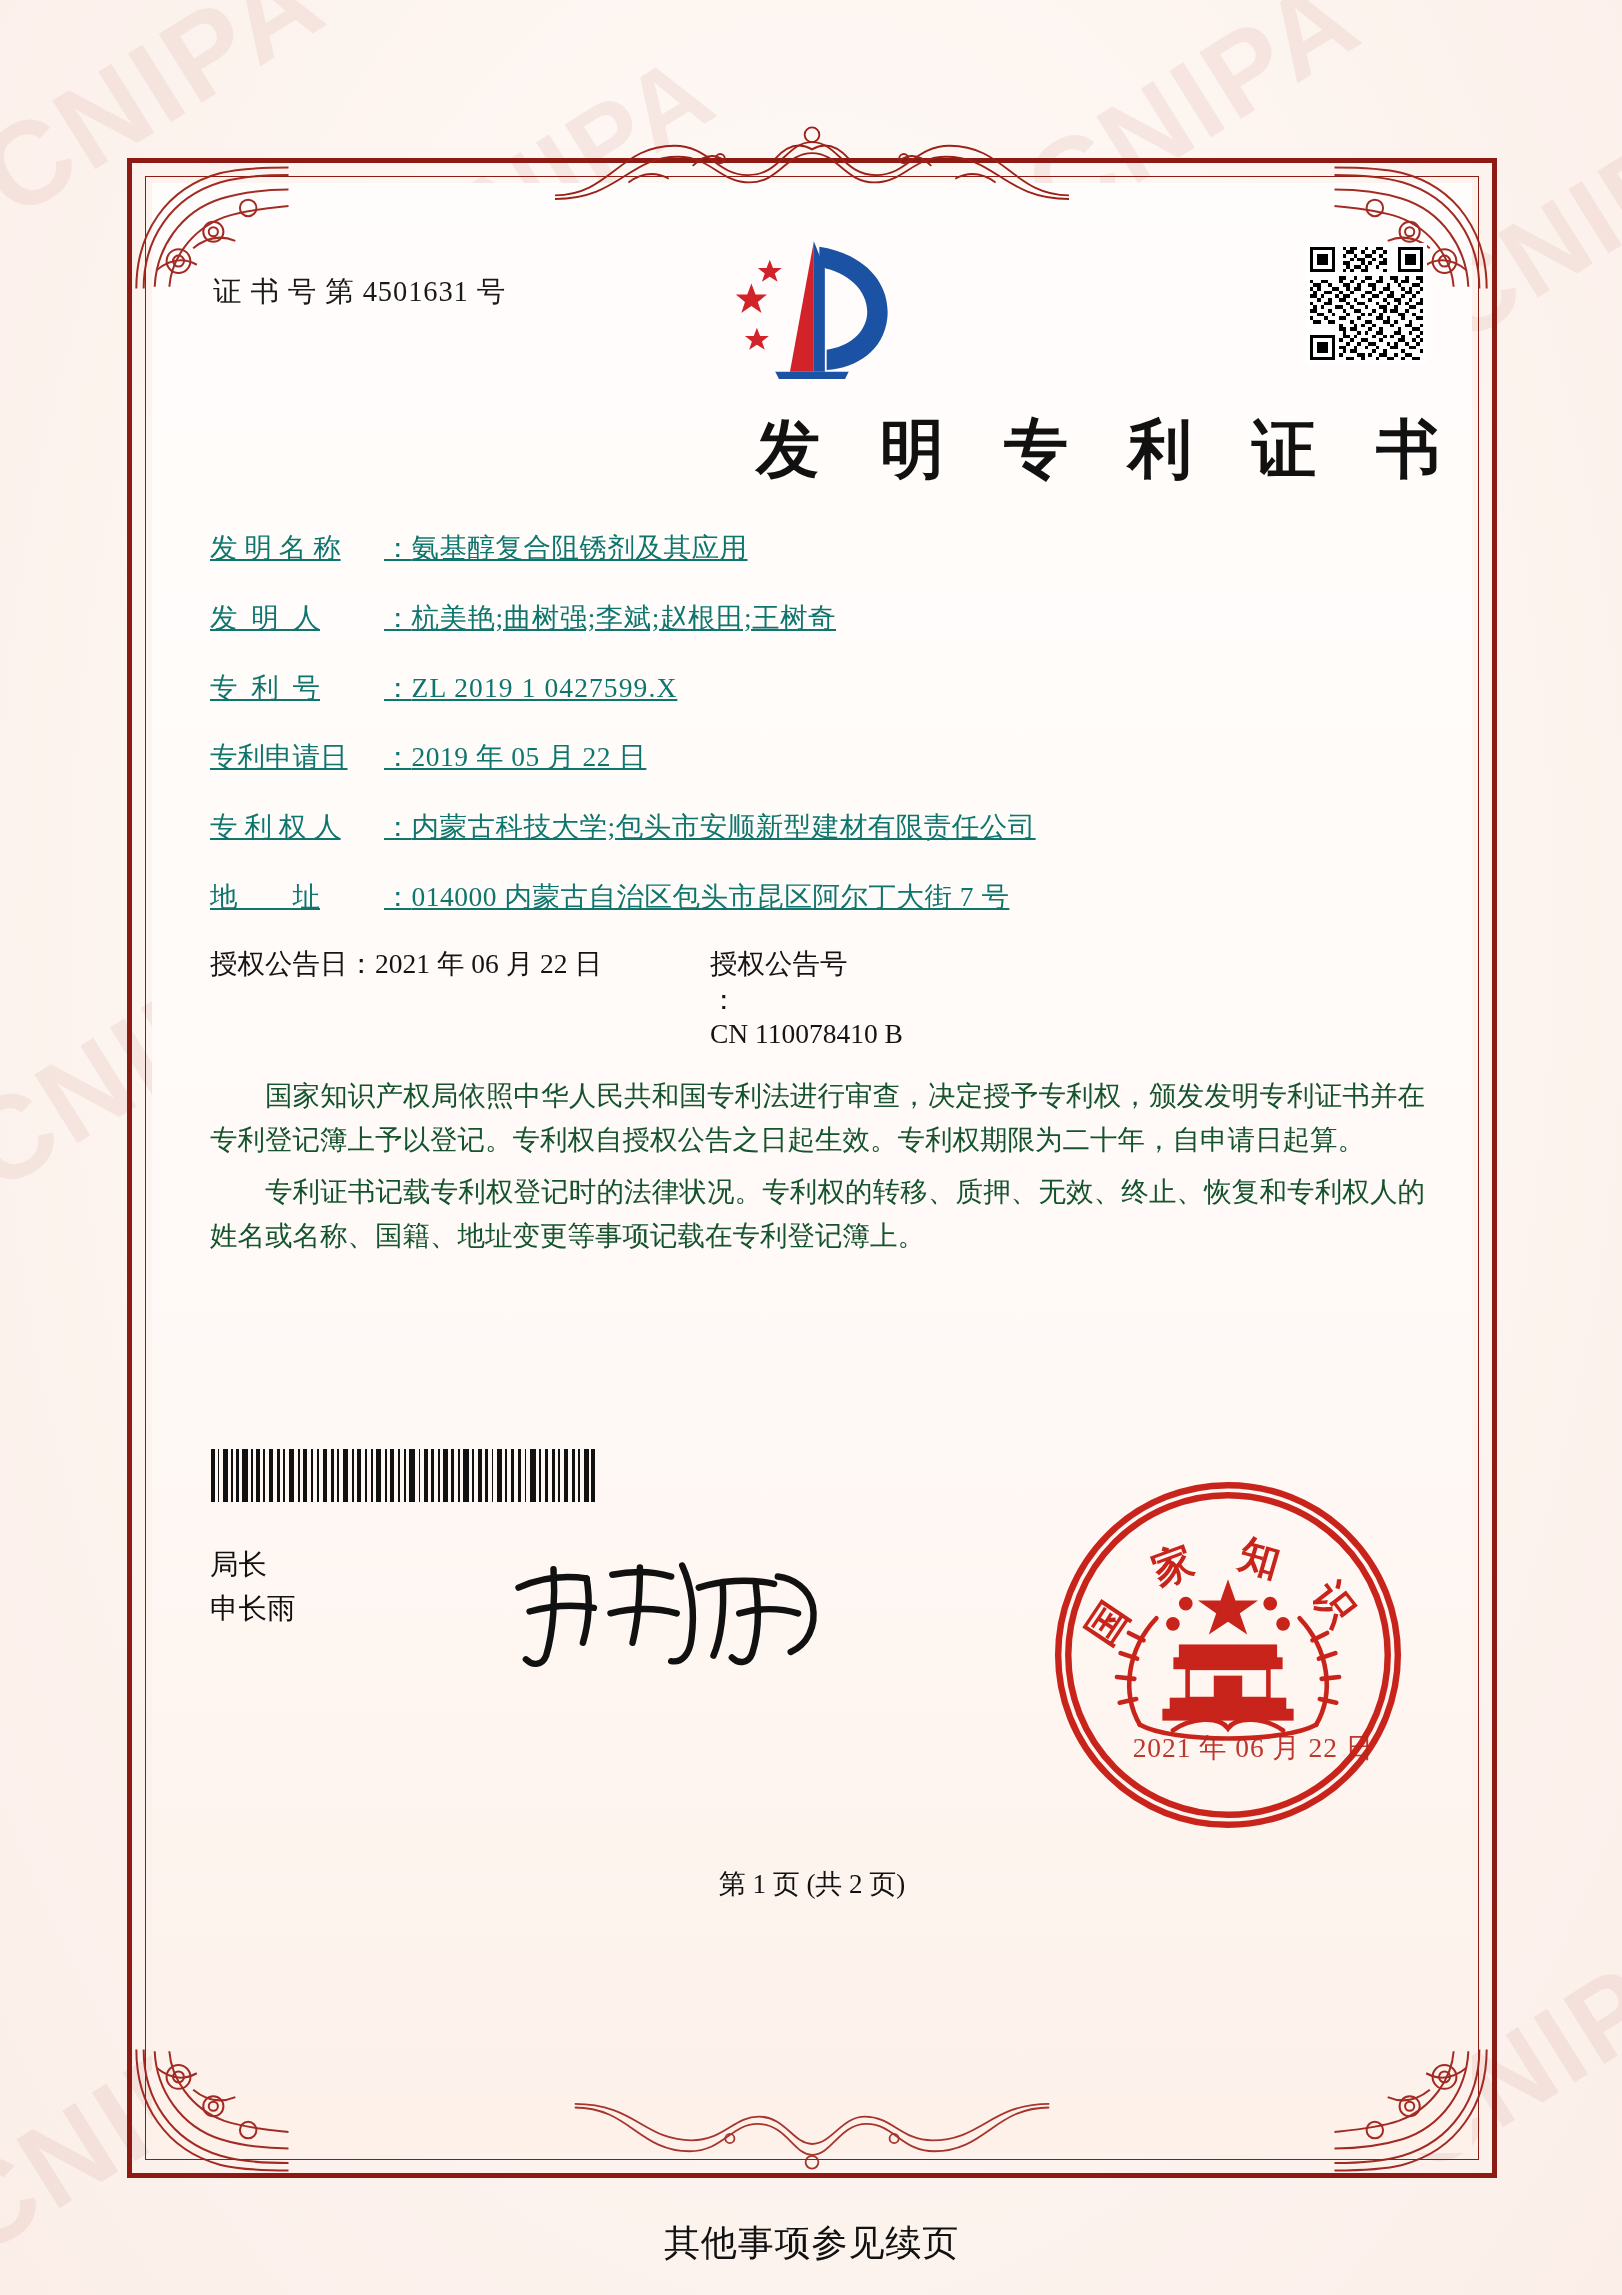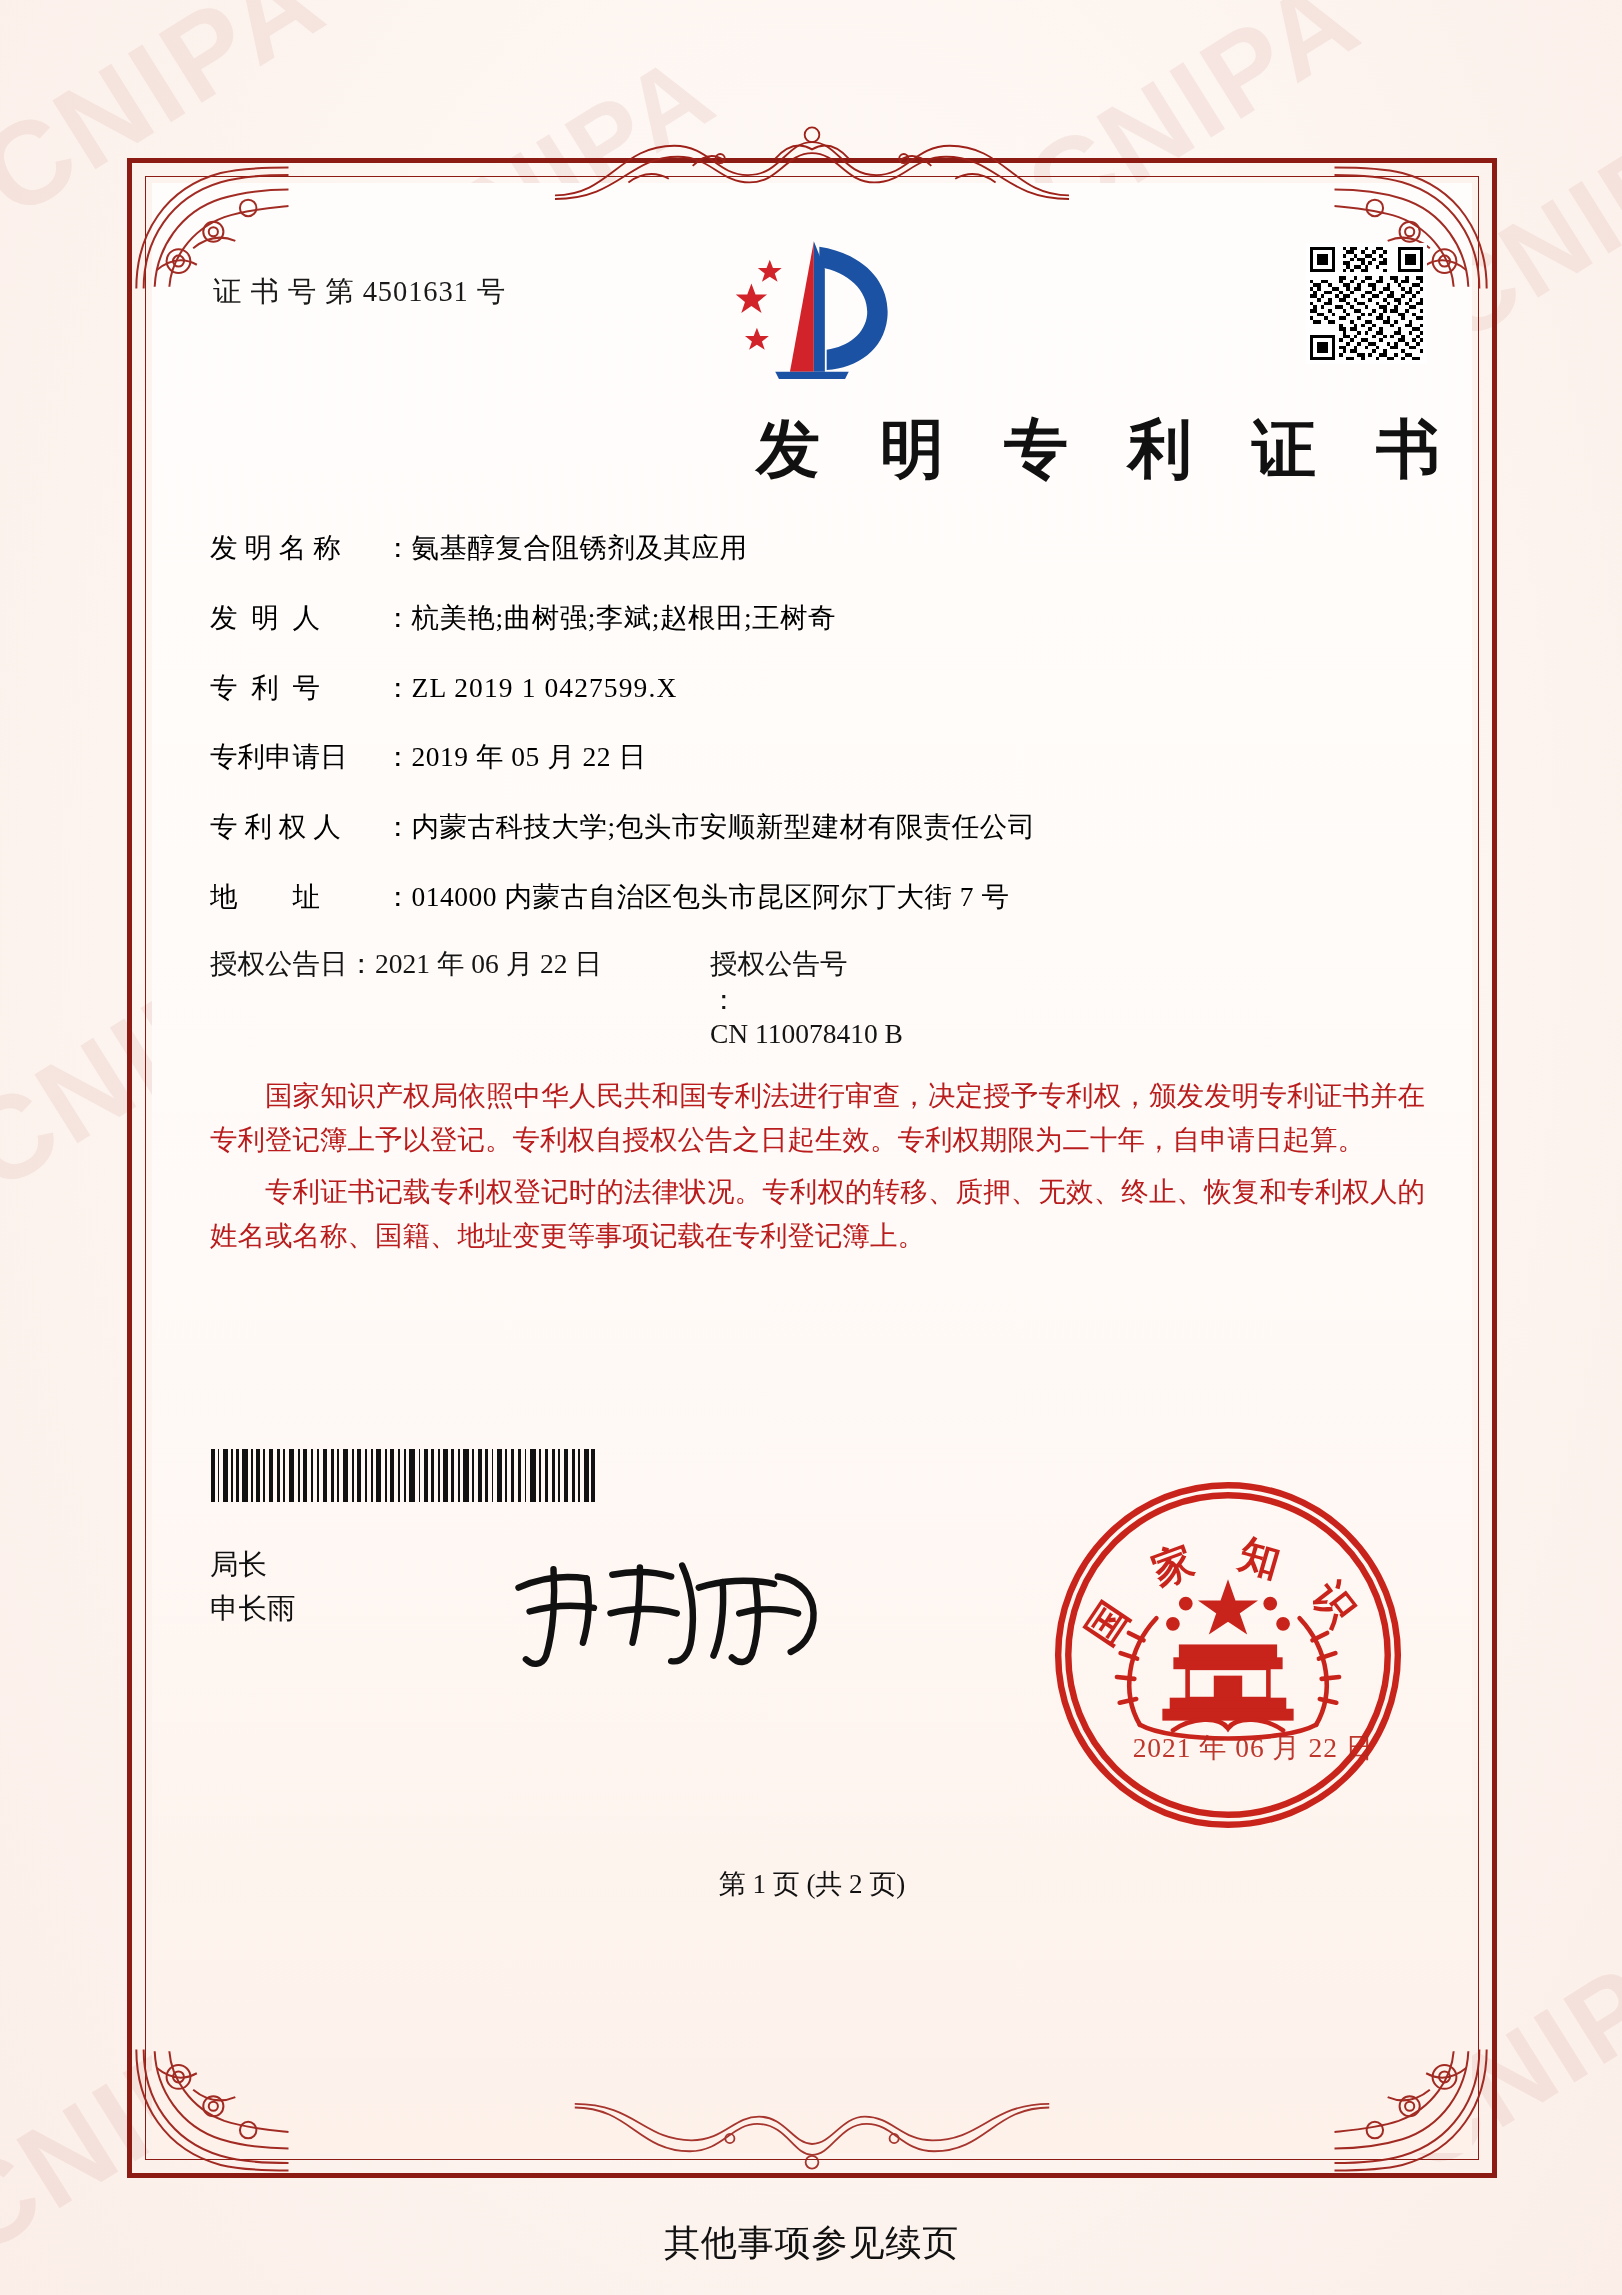--- a/index.html
+++ b/index.html
@@ -104,41 +104,41 @@
     font-family:"Liberation Serif","DejaVu Serif",serif;
     text-indent:22px;
   }
 
   .fields{
     position:absolute;left:48px;top:332px;right:37px;
   }
   .field{
     display:flex;align-items:flex-start;
     margin-bottom:28.5px;
-    font-size:27.5px;color:#000000;line-height:1.5;
+    font-size:27.5px;color:#0f766e;line-height:1.5;text-decoration:underline;
   }
   .f-label{
     width:174px;flex:0 0 174px;
     letter-spacing:0px;
     white-space:pre;
   }
   .f-colon{flex:0 0 14.7px;}
   .f-value{flex:1;letter-spacing:0.5px;}
   .f-value.mono{font-family:"Liberation Serif","DejaVu Serif",serif;letter-spacing:1.1px;}
 
   .field-row2{
     display:flex;align-items:flex-start;
     margin-bottom:24px;font-size:27.5px;color:#141414;
   }
   .fr-left{display:flex;}
   .fr-right{display:flex;margin-left:108px;flex-direction:column;}
   .fr-label{white-space:pre;}
 
   .para{
-    font-size:27.5px;color:#b91c1c;line-height:1.62;
+    font-size:27.5px;color:#14532d;line-height:1.62;
     text-align:justify;
     margin-top:24px;
     text-indent:55px;
   }
   .para.second{margin-top:7.3px;}
 
   
   .barcode{
     position:absolute;left:48px;top:1254px;width:386px;height:53px;
   }

